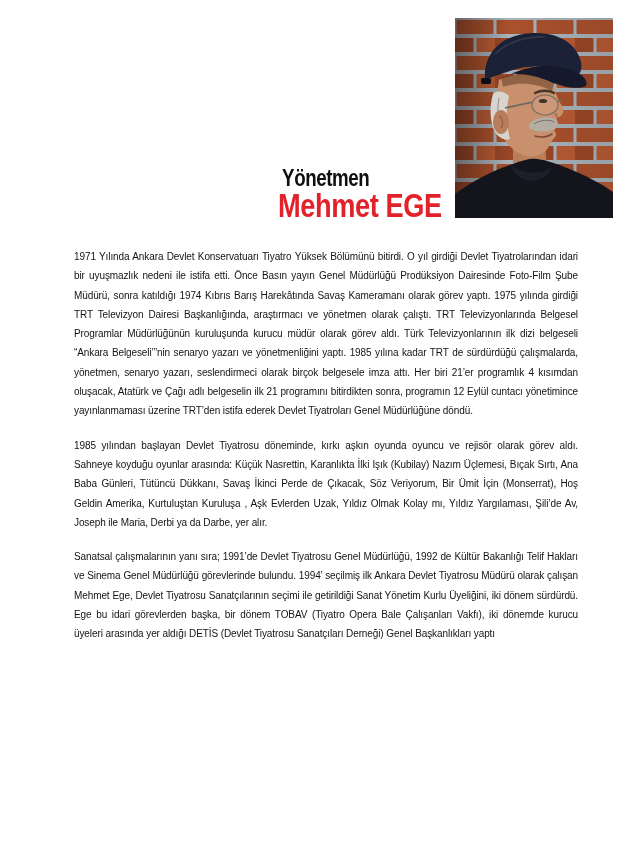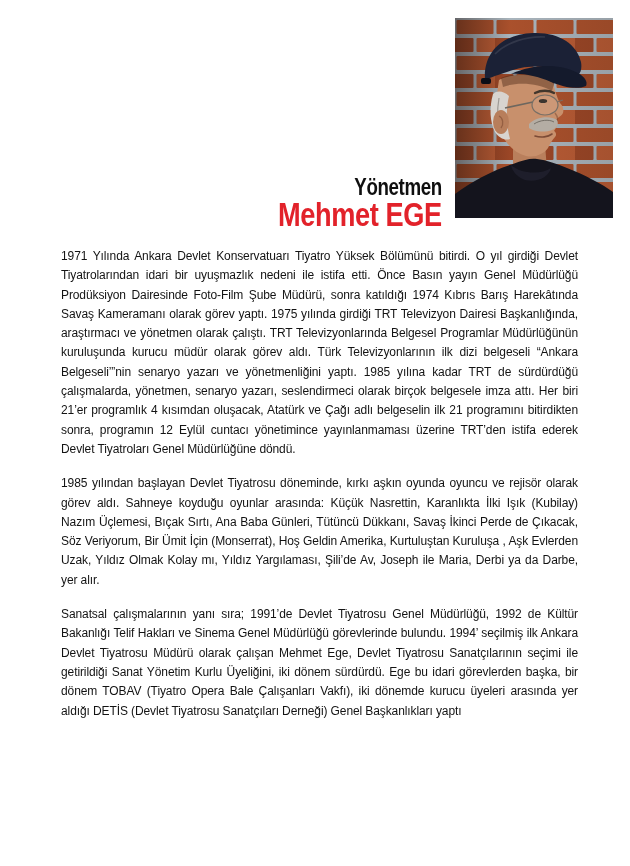--- a/index.html
+++ b/index.html
@@ -7,22 +7,21 @@
     position:relative;
     width:630px; height:866px;
     margin:0 auto;
     background:#ffffff;
     font-family:"Liberation Sans", sans-serif;
     overflow:hidden;
   }
   
   .titles {
     position:absolute;
-    right:188px; top:175px;
-    text-align:right;
+    right:188px; top:166px;
     white-space:nowrap;
   }
   .role-label {
     display:block;
     font-size:24px; font-weight:700;
     line-height:23px;
     letter-spacing:-0.5px;
     color:#0f0f0f;
     transform:scaleX(0.78);
     transform-origin:right center;
@@ -37,23 +36,23 @@
   }
   .photo {
     position:absolute;
     right:17px; top:18px;
     width:158px; height:200px;
   }
   .photo svg { display:block; width:158px; height:200px; }
   
   .bio {
     position:absolute;
-    left:61px; right:52px; top:247px;
+    left:74px; right:52px; top:247px;
     text-align:justify;
-    font-size:12px;
+    font-size:10px;
     line-height:19.3px;
     letter-spacing:-0.1px;
     color:#131313;
   }
   .bio p { margin:0 0 15px 0; }
   .bio p:last-child { margin-bottom:0; }
 </style>
 </head>
 <body>
 

